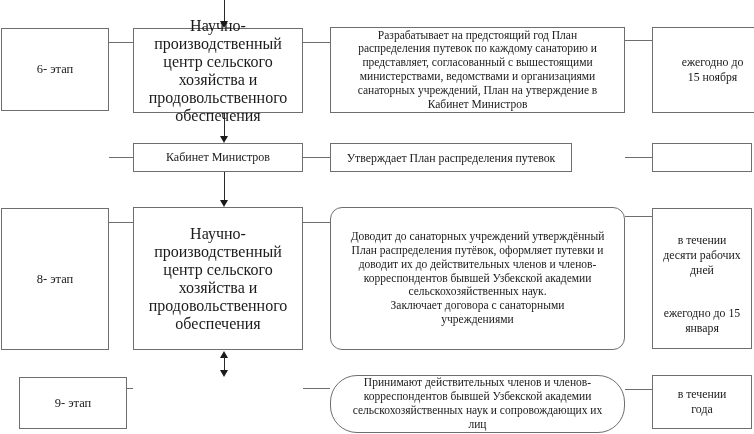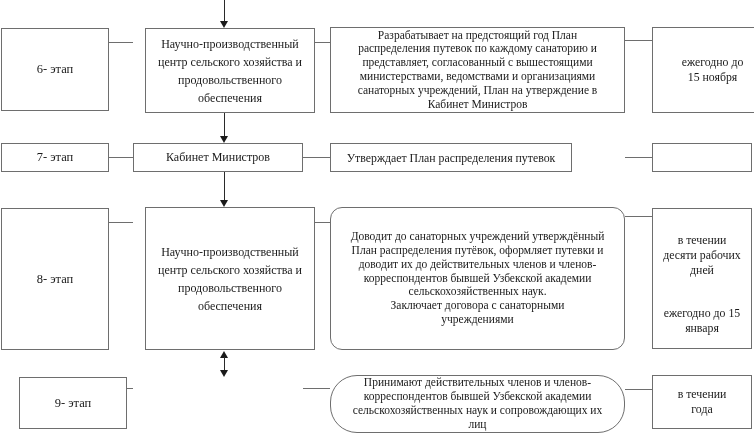--- a/index.html
+++ b/index.html
@@ -6,21 +6,21 @@
   .canvas{
     position:relative;width:754px;height:434px;background:#ffffff;overflow:hidden;
     font-family:"Liberation Serif","DejaVu Serif",serif;color:#1a1a1a;
   }
   .box{
     position:absolute;box-sizing:border-box;border:1px solid #6e6e6e;background:#ffffff;
     display:flex;align-items:center;justify-content:center;text-align:center;
     white-space:pre-line;
   }
   .stage{font-size:12.5px;line-height:15px;}
-  .actor{font-size:12px;line-height:18px;padding:0 4px;margin-left:12px;}
+  .actor{font-size:16px;line-height:18px;padding:0 4px;}
   .actor-sm{font-size:12px;line-height:15px;}
   .action{font-size:11.5px;line-height:13.8px;padding:0 3px;}
   .action-sm{font-size:11.8px;line-height:14px;}
   .timing{font-size:11.8px;line-height:15px;}
   .timing-split{flex-direction:column;gap:28px;padding-top:12px;}
   .hline{position:absolute;height:1px;background:#6e6e6e;}
   .vline{position:absolute;width:1px;background:#2a2a2a;}
   .arrow-down{position:absolute;width:0;height:0;border-left:4.5px solid transparent;border-right:4.5px solid transparent;border-top:7px solid #1a1a1a;}
   .arrow-up{position:absolute;width:0;height:0;border-left:4.5px solid transparent;border-right:4.5px solid transparent;border-bottom:7px solid #1a1a1a;}
 </style>
@@ -65,21 +65,20 @@
 обеспечения</div>
   <div class="box action" style="left:330px;top:27px;width:295px;height:86px;text-align:center;">Разрабатывает на предстоящий год План
 распределения путевок по каждому санаторию и
 представляет, согласованный с вышестоящими
 министерствами, ведомствами и организациями
 санаторных учреждений, План на утверждение в
 Кабинет Министров</div>
   <div class="box timing" style="left:652px;top:27px;width:121px;height:86px;">ежегодно до
 15 ноября</div>
 
-  <div class="box stage" style="left:1px;top:143px;width:108px;height:29px;">7- этап</div>
   <div class="box actor-sm" style="left:133px;top:143px;width:170px;height:29px;">Кабинет Министров</div>
   <div class="box action-sm" style="left:330px;top:143px;width:242px;height:29px;">Утверждает План распределения путевок</div>
   <div class="box timing" style="left:652px;top:143px;width:100px;height:29px;"></div>
 
   <div class="box stage" style="left:1px;top:208px;width:108px;height:142px;">8- этап</div>
   <div class="box actor" style="left:133px;top:207px;width:170px;height:143px;">Научно-производственный
 центр сельского хозяйства и
 продовольственного
 обеспечения</div>
   <div class="box action" style="left:330px;top:207px;width:295px;height:143px;border-radius:12px;">Доводит до санаторных учреждений утверждённый

